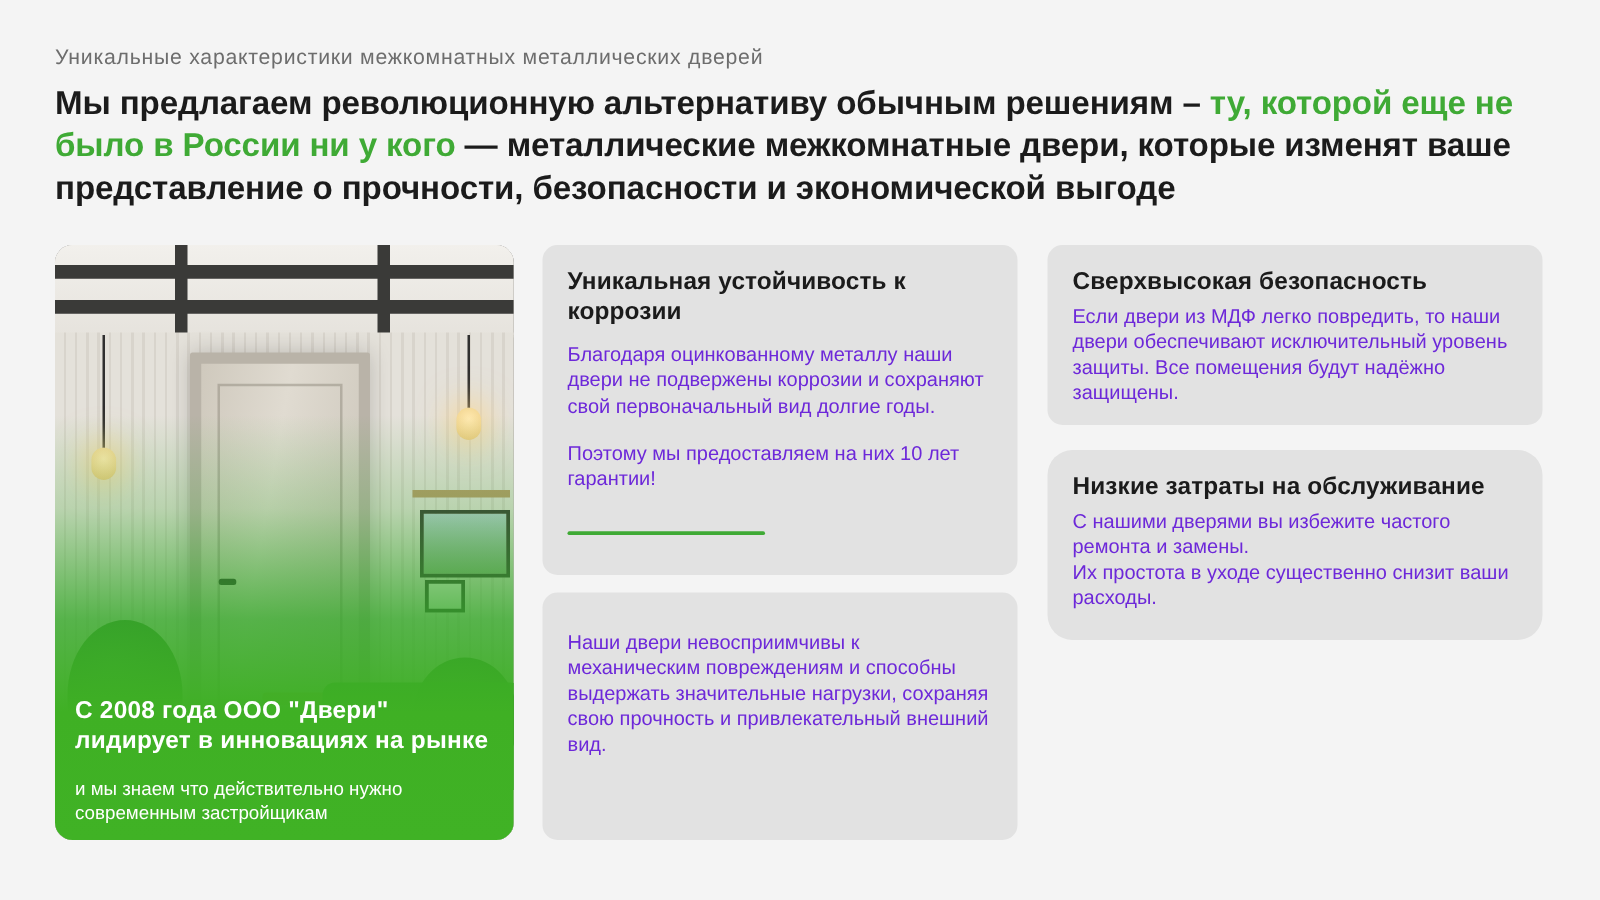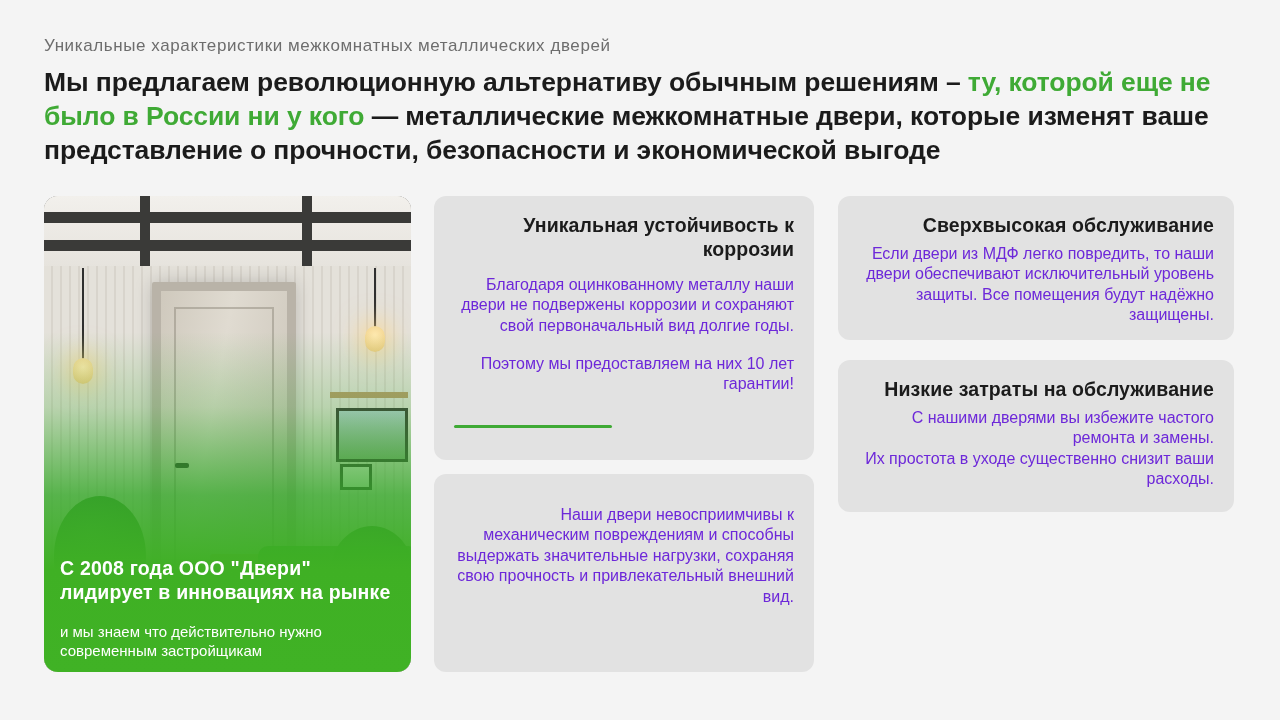--- a/index.html
+++ b/index.html
@@ -238,21 +238,20 @@
     line-height: 1.22;
   }
 
   
   .card {
     position: absolute;
     background: #e2e2e2;
     border-radius: 12px;
     padding: 18px 20px 18px 20px;
     box-sizing: border-box;
-    text-align: right;
   }
   .card h3 {
     margin: 0 0 0 0;
     font-size: 19.5px;
     font-weight: bold;
     color: #1b1b1b;
     line-height: 1.22;
     letter-spacing: 0.1px;
   }
   .card p {
@@ -268,21 +267,21 @@
     position: absolute;
     height: 3px;
     background: #3faa35;
     border-radius: 2px;
   }
 
   
   #card-corrosion { left: 434px; top: 196px; width: 380px; height: 264px; }
   #card-strength  { left: 434px; top: 474px; width: 380px; height: 198px; }
   #card-security  { left: 838px; top: 196px; width: 396px; height: 144px; }
-  #card-costs     { left: 838px; top: 360px; width: 396px; height: 152px; }
+  #card-costs     { left: 838px; top: 360px; width: 396px; height: 152px; border-radius: 20px; }
   #card-design    { left: 838px; top: 528px; width: 396px; height: 144px; }
 
   #corrosion-underline { left: 454px; top: 425px; width: 158px; }
 </style>
 </head>
 <body>
 
 <div class="slide">
 
   <div class="eyebrow">Уникальные характеристики межкомнатных металлических дверей</div>
@@ -335,21 +334,21 @@
     <p>Благодаря оцинкованному металлу наши двери не подвержены коррозии и сохраняют свой первоначальный вид долгие годы.</p>
     <p class="gap">Поэтому мы предоставляем на них 10 лет гарантии!</p>
   </div>
   <div class="underline" id="corrosion-underline"></div>
 
   <div class="card" id="card-strength">
     <p>Наши двери невосприимчивы к механическим повреждениям и способны выдержать значительные нагрузки, сохраняя свою прочность и привлекательный внешний вид.</p>
   </div>
 
   <div class="card" id="card-security">
-    <h3>Сверхвысокая обслуживание</h3>
+    <h3>Сверхвысокая безопасность</h3>
     <p class="tight">Если двери из МДФ легко повредить, то наши двери обеспечивают исключительный уровень защиты. Все помещения будут надёжно защищены.</p>
   </div>
 
   <div class="card" id="card-costs">
     <h3>Низкие затраты на обслуживание</h3>
     <p class="tight" style="white-space:pre-line">С нашими дверями вы избежите частого ремонта и замены.
 Их простота в уходе существенно снизит ваши расходы.</p>
   </div>
 
 

